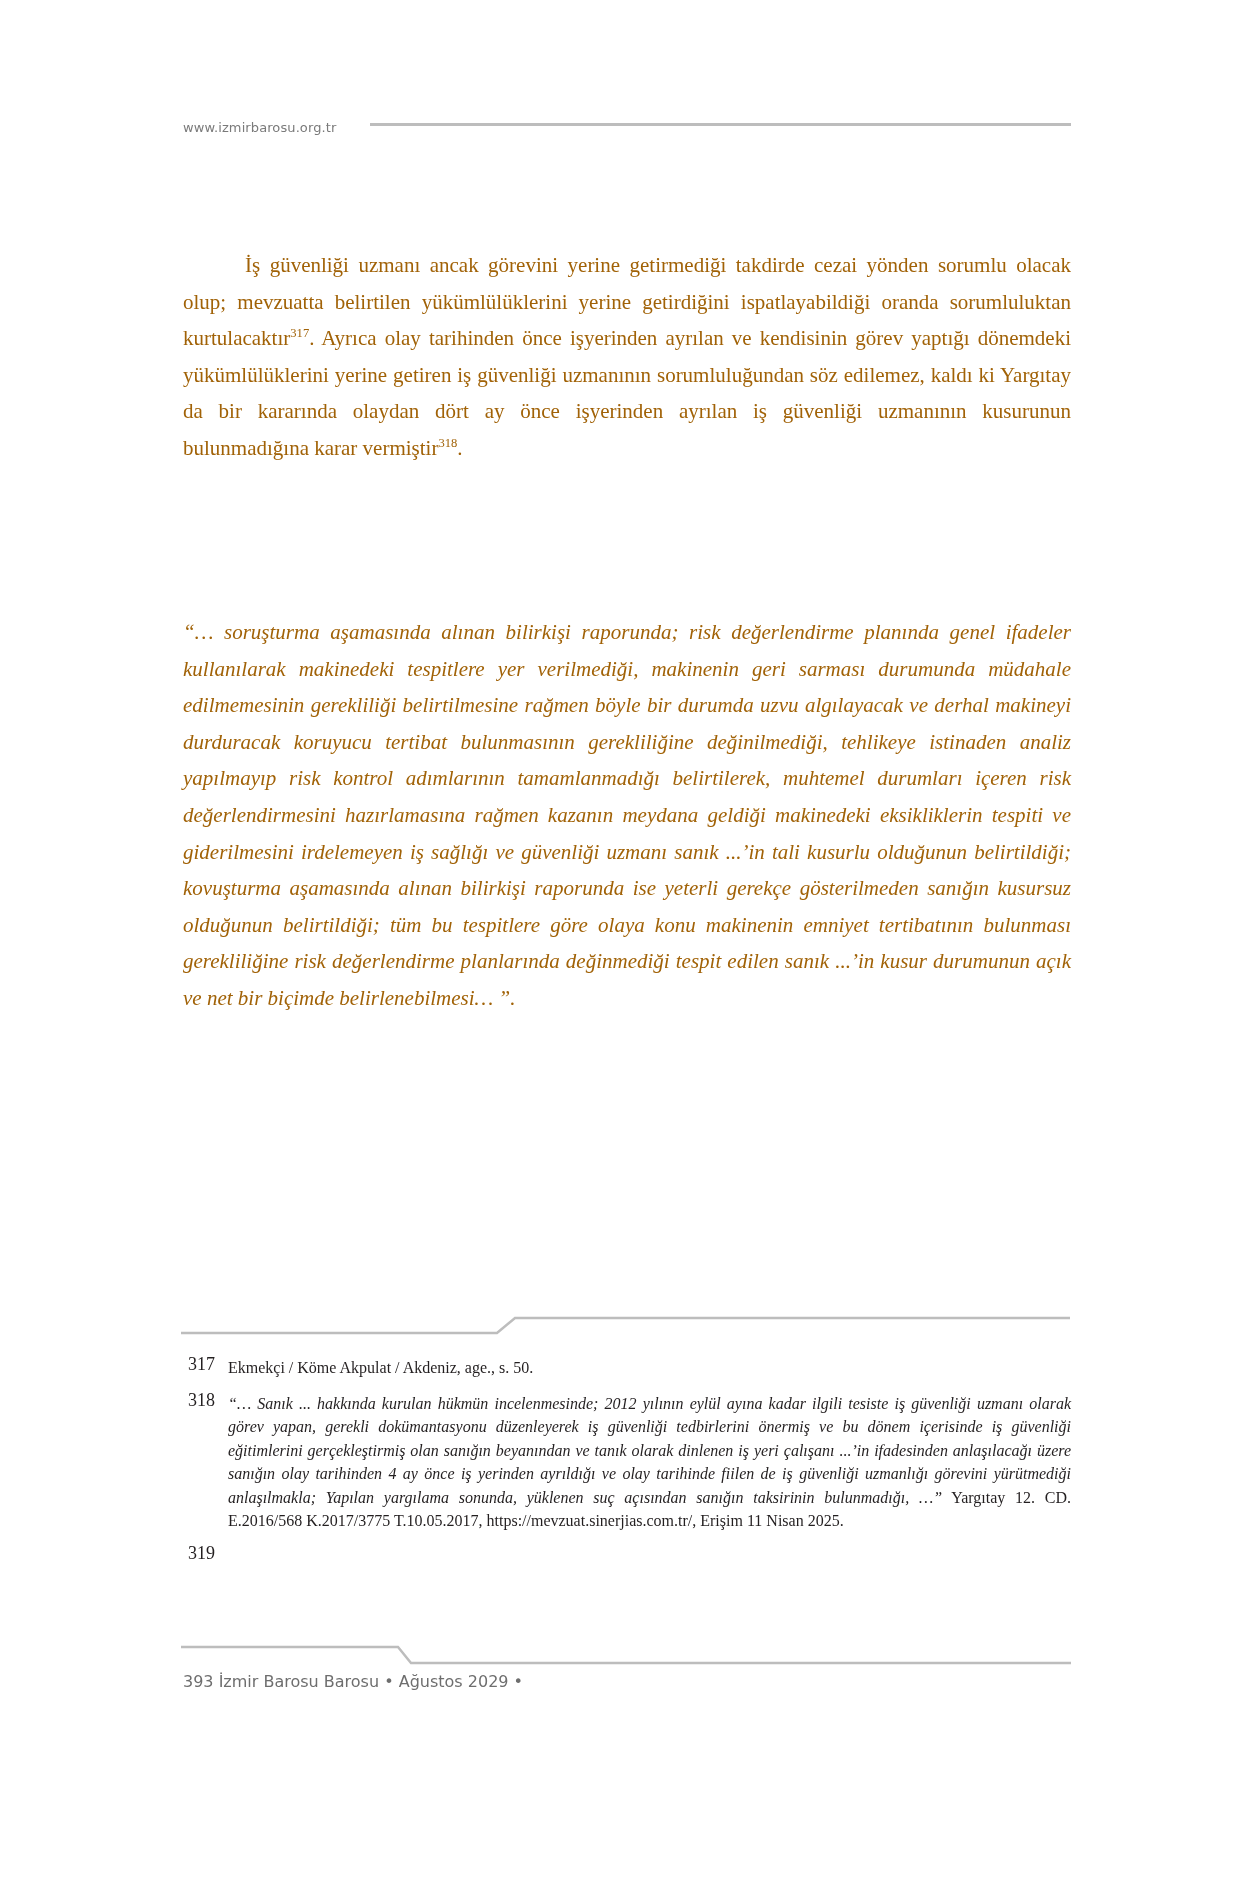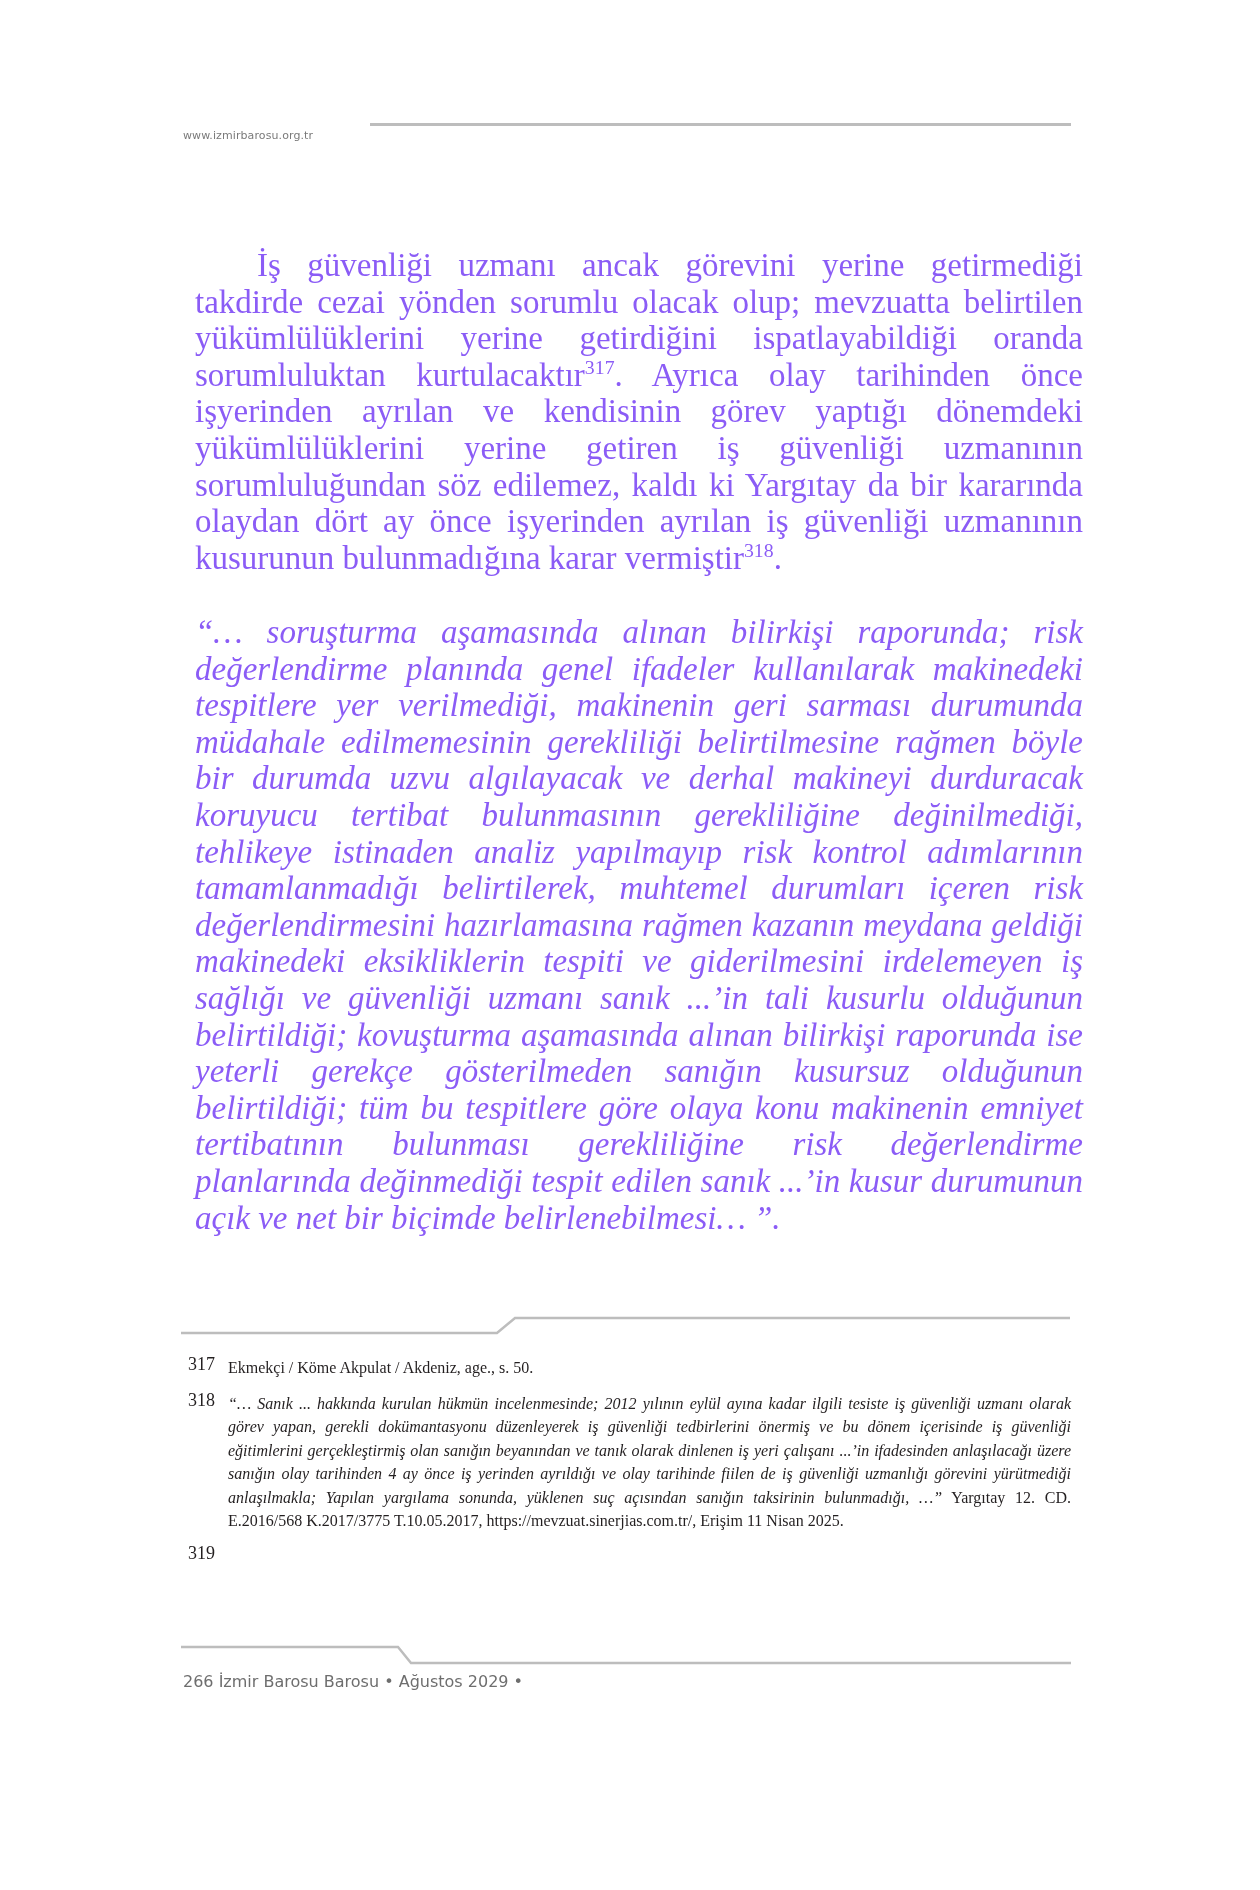--- a/index.html
+++ b/index.html
@@ -1,26 +1,26 @@
 <!DOCTYPE html>
 <html><head>
 <meta charset="utf-8">
 <style>
   html, body { margin: 0; padding: 0; background: #ffffff; }
   body { width: 1260px; height: 1890px; position: relative; overflow: hidden; color: #231f20; }
   .header-url {
-    position: absolute; left: 183px; top: 128px;
-    font-family: "DejaVu Sans", sans-serif; font-size: 11px; color: #7a7a7a;
+    position: absolute; left: 183px; top: 120px;
+    font-family: "DejaVu Sans", sans-serif; font-size: 13px; color: #7a7a7a;
     letter-spacing: 0.1px; line-height: 16px;
   }
   .header-rule { position: absolute; left: 370px; top: 123px; width: 701px; height: 3px; background: #bdbdbd; }
   .body-text {
-    position: absolute; left: 195px; width: 888px;
-    font-family: "Liberation Serif", serif; font-size: 33px; line-height: 36.6px;
-    text-align: justify; color: #8b5cf6;
+    position: absolute; left: 183px; width: 888px;
+    font-family: "Liberation Serif", serif; font-size: 21px; line-height: 36.6px;
+    text-align: justify; color: #a16207;
   }
   .p1 { top: 247px; }
   .p2 { top: 614px; }
   .body-text p { margin: 0; text-indent: 62px; hyphens: manual; }
   .quote { font-style: italic; display: block; }
   sup { font-size: 60%; line-height: 0; vertical-align: super; }
   .sep { position: absolute; left: 0; top: 0; }
   .footnotes {
     position: absolute; left: 188px; top: 1356px; width: 883px;
     font-family: "Liberation Serif", serif; font-size: 16px; line-height: 23.5px; color: #231f20;
@@ -62,18 +62,18 @@
   <div class="fn">
     <span class="fn-num">318</span>
     <span class="fn-italic">“… Sanık ... hakkında kurulan hükmün incelenmesinde; 2012 yılının eylül ayına kadar ilgili tesiste iş güvenliği uzmanı olarak görev yapan, gerekli dokümantasyonu düzenleyerek iş güvenliği tedbirlerini önermiş ve bu dönem içerisinde iş güvenliği eğitimlerini gerçekleştirmiş olan sanığın beyanından ve tanık olarak dinlenen iş yeri çalışanı ...’in ifadesinden anlaşılacağı üzere sanığın olay tarihinden 4 ay önce iş yerinden ayrıldığı ve olay tarihinde fiilen de iş güvenliği uzmanlığı görevini yürütmediği anlaşılmakla; Yapılan yargılama sonunda, yüklenen suç açısından sanığın taksirinin bulunmadığı, …”</span><span> Yargıtay 12. CD. E.2016/568 K.2017/3775 T.10.05.2017, https://mevzuat.sinerjias.com.tr/, Erişim 11 Nisan 2025.</span>
   </div>
   <div class="fn">
     <span class="fn-num">319</span>
   </div>
 </div>
 
 <div class="footer-text">
-  <span>266</span>
+  <span>393</span>
   <span>İzmir Barosu Barosu</span>
   <span>•</span>
   <span>Ağustos 2029</span>
   <span>•</span>
 </div>
 
 </body></html>

